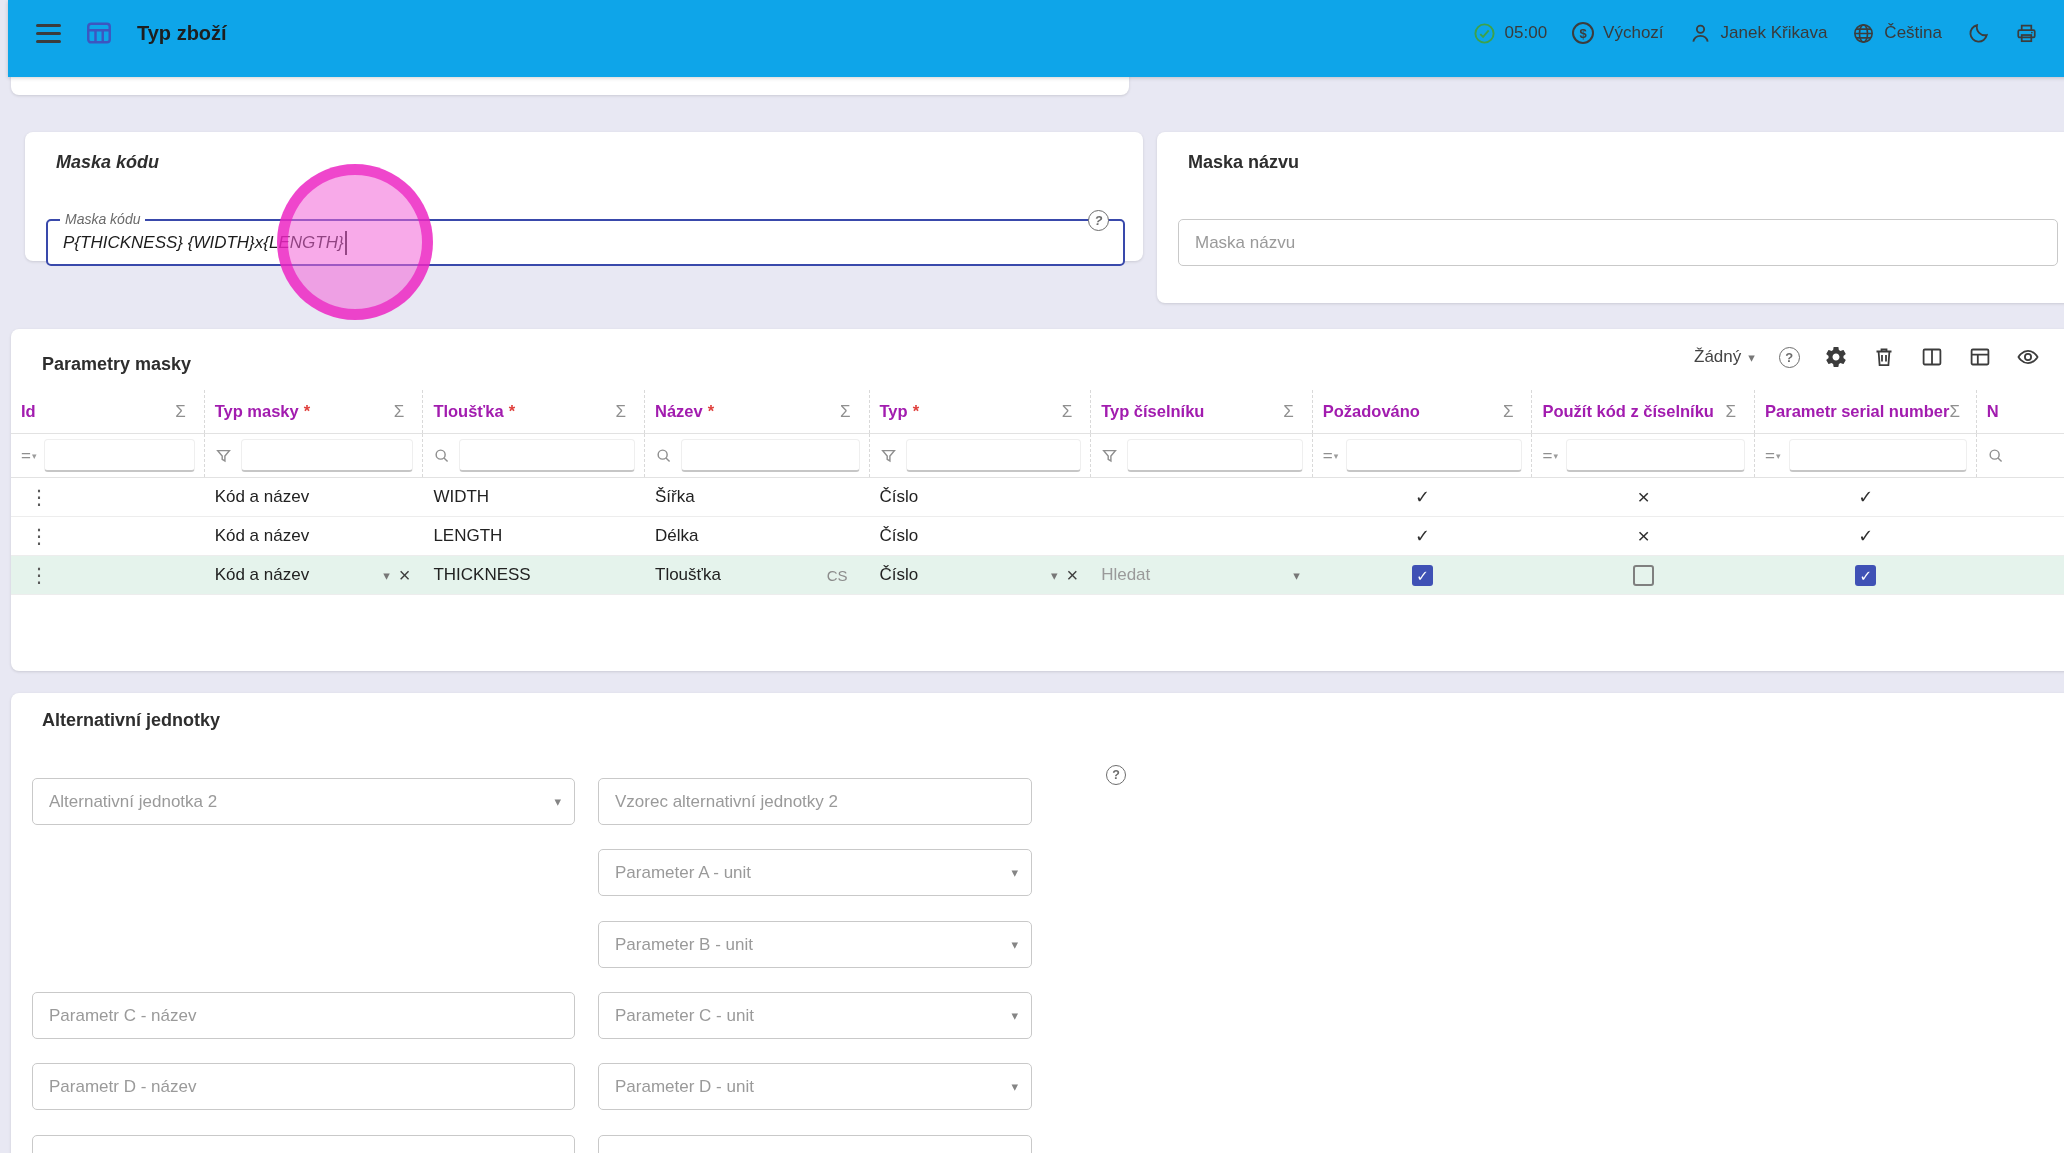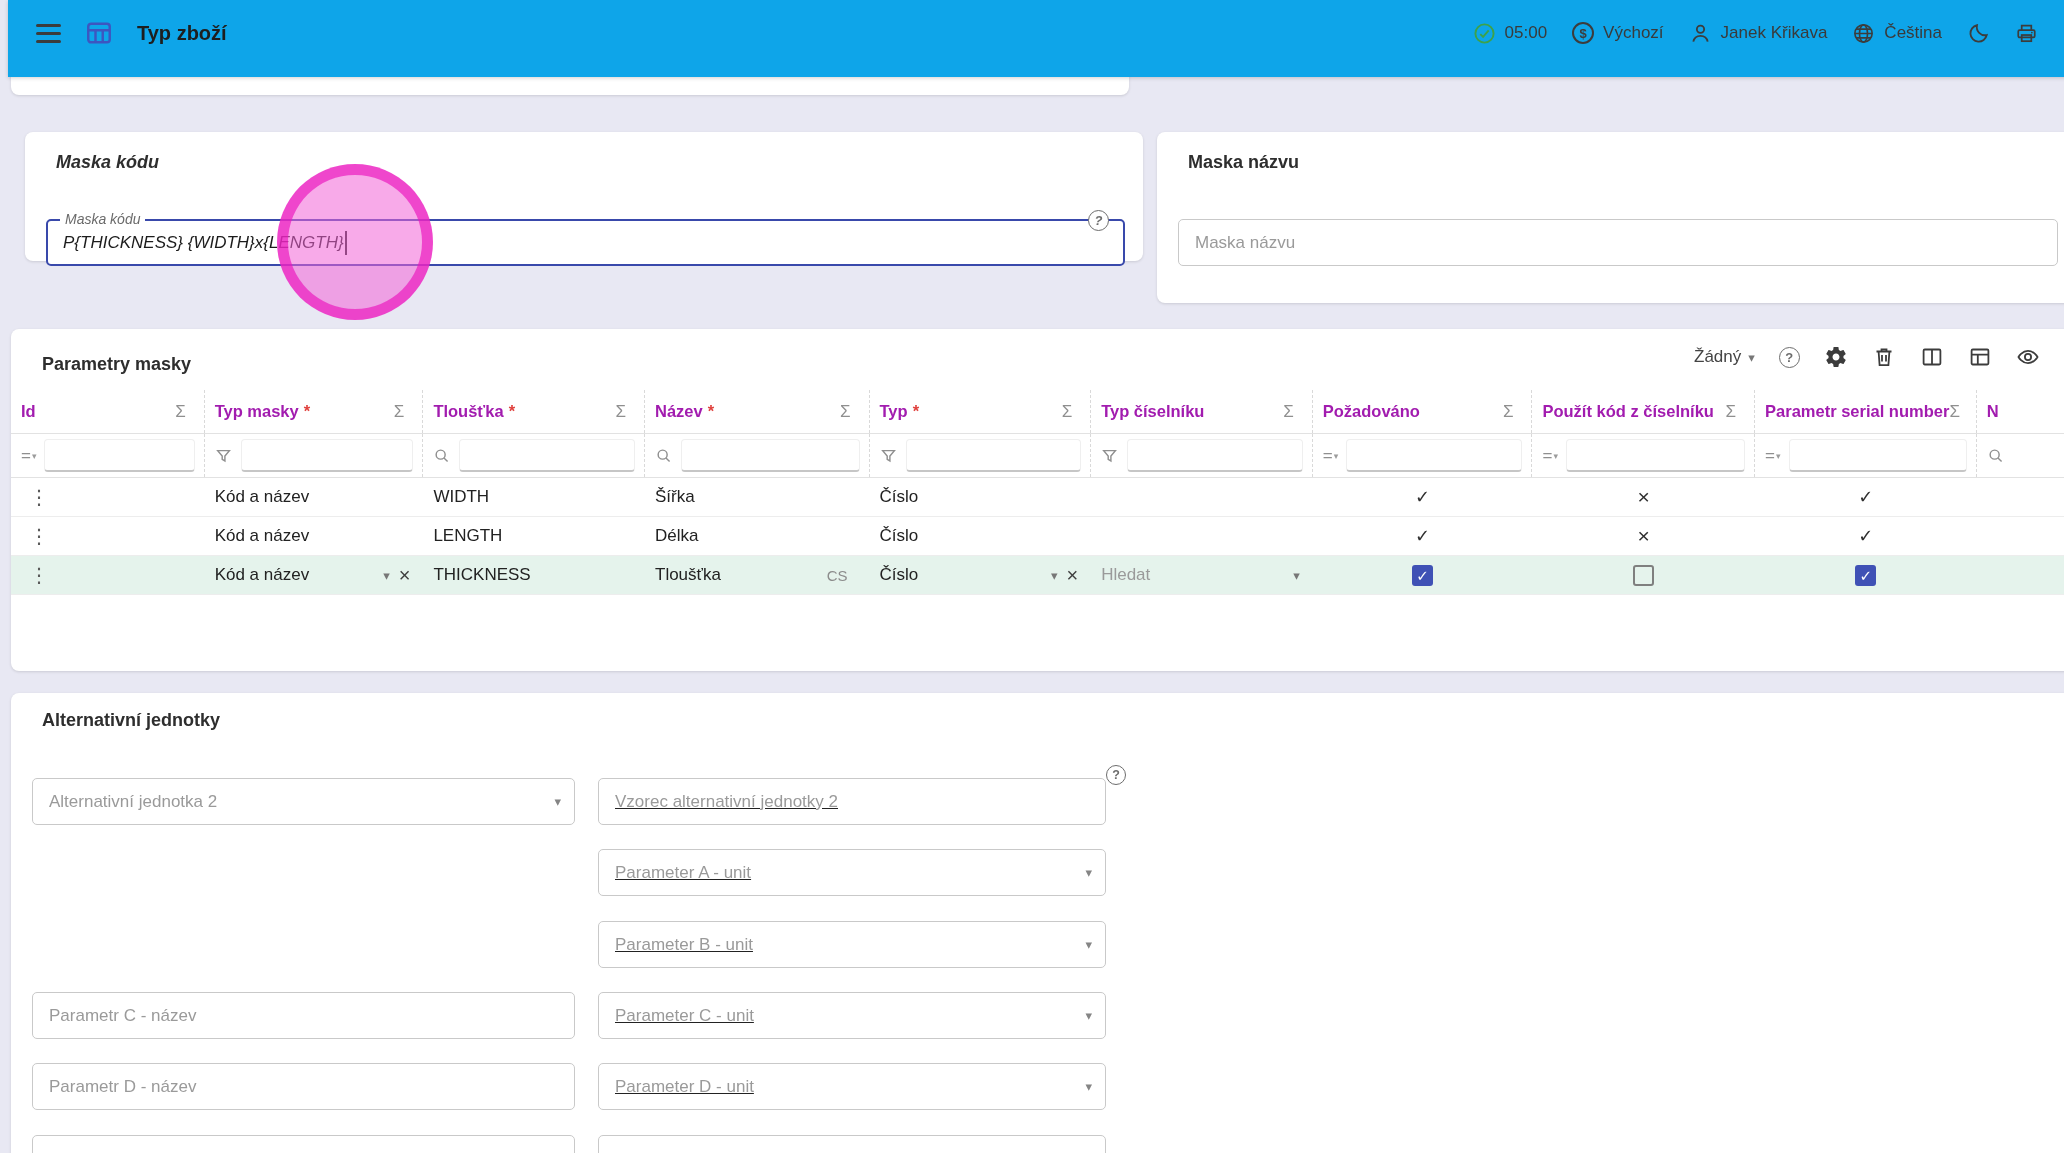--- a/index.html
+++ b/index.html
@@ -83,21 +83,21 @@
   .ph { color:#9a9a9a; }
   .checkbox { width:21px; height:21px; border-radius:3px; display:grid; place-items:center; cursor:pointer; }
   .checkbox.checked { background:#3f51b5; }
   .checkbox.checked span { color:#fff; font-size:15px; font-weight:700; line-height:1; }
   .checkbox.unchecked { border:2px solid #7f7f7f; background:transparent; }
 
   
   .card-aj { left:11px; top:693px; width:2140px; height:470px; }
   .card-aj h2 { top:17px;text-align:center; }
   .colL { left:21px; width:543px; }
-  .colR { left:587px; width:508px;text-decoration:underline; }
+  .colR { left:587px; width:434px; }
   .r1{top:85px} .r2{top:156px} .r3{top:228px} .r4{top:299px} .r5{top:370px} .r6{top:442px}
   .aj-caret { position:absolute; right:13px; color:#858585; font-size:13px; }
   .aj-help { position:absolute; left:1095px; top:72px; width:20px; height:20px; font-size:12.5px; }
 
   
   .click-ring { position:absolute; left:277px; top:164px; width:156px; height:156px; border-radius:50%;
                 border:11px solid rgba(235,20,190,.66); background:rgba(243,100,215,.55); z-index:40; }
 
   svg { display:block; }
 </style>

